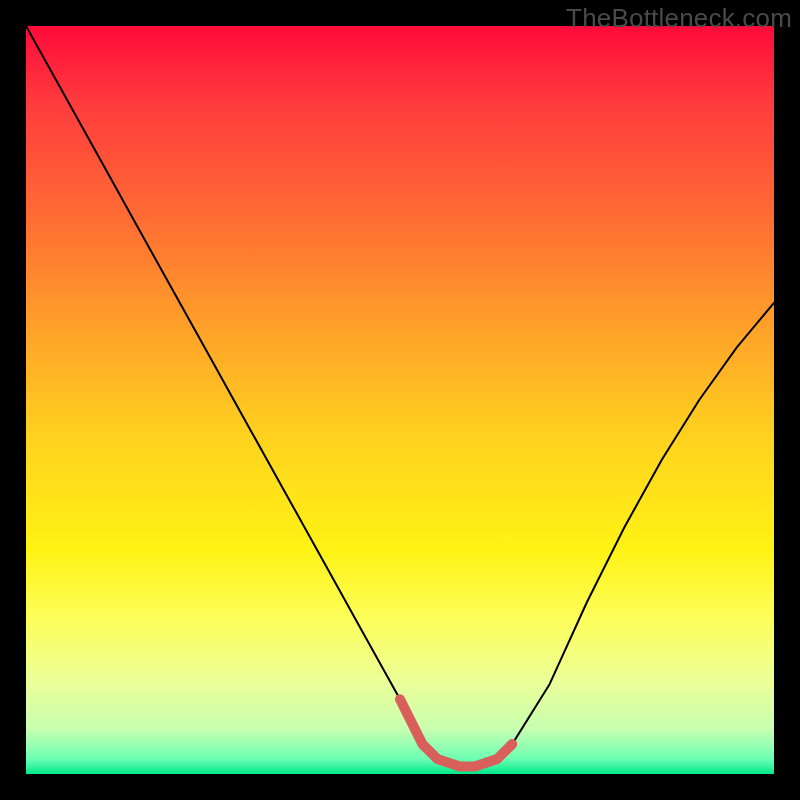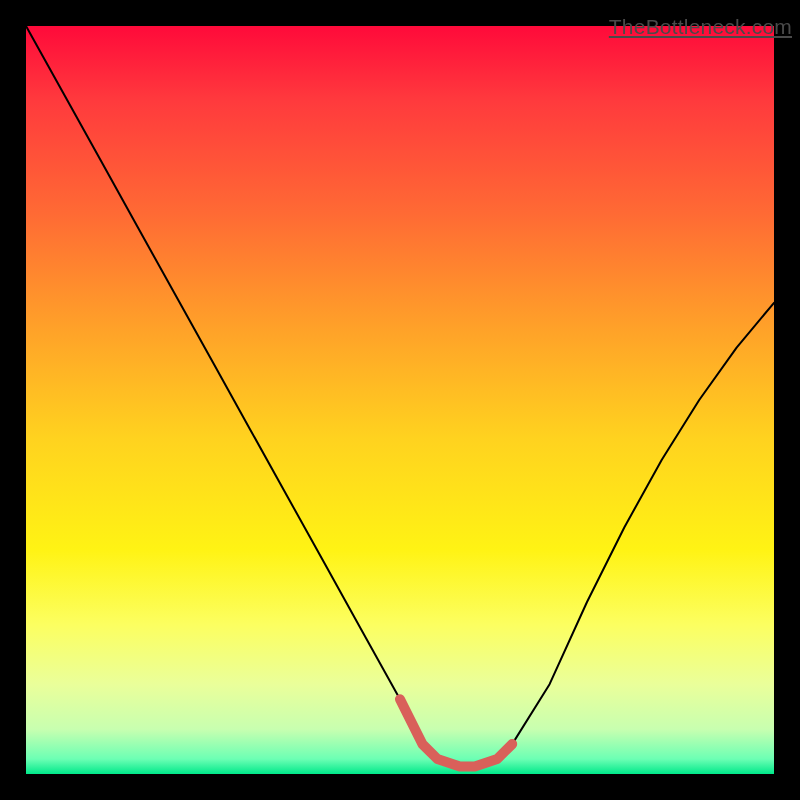--- a/index.html
+++ b/index.html
@@ -40,28 +40,27 @@
   svg.curve {
     position: absolute;
     left: 0;
     top: 0;
     width: 748px;
     height: 748px;
     overflow: visible;
   }
   .watermark {
     position: absolute;
-    top: 15px;
+    top: 3px;
     right: 8px;
     color: #4a4a4a;
-    font-size: 21px;
+    font-size: 26px;
     font-weight: 500;
     font-family: Arial, Helvetica, sans-serif;
     letter-spacing: 0.2px;
-    text-decoration: underline;
   }
 </style>
 </head>
 <body>
 
 <div class="frame">
 
   <div class="plot-area">
     <svg class="curve" viewBox="0 0 748 748">
       <g>

